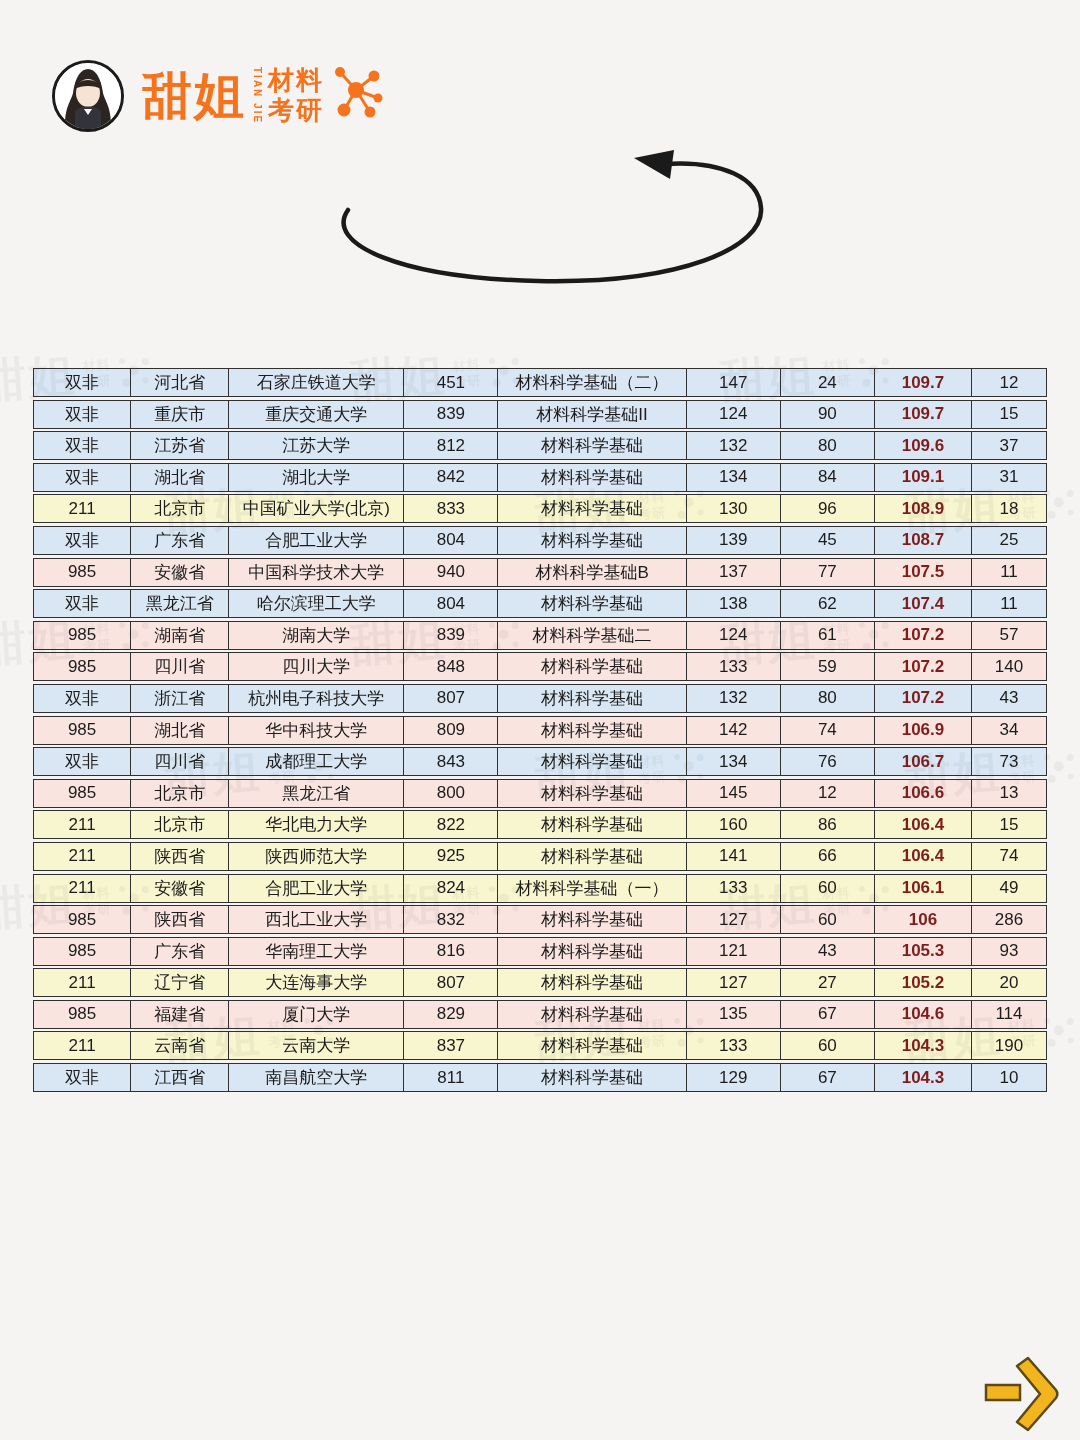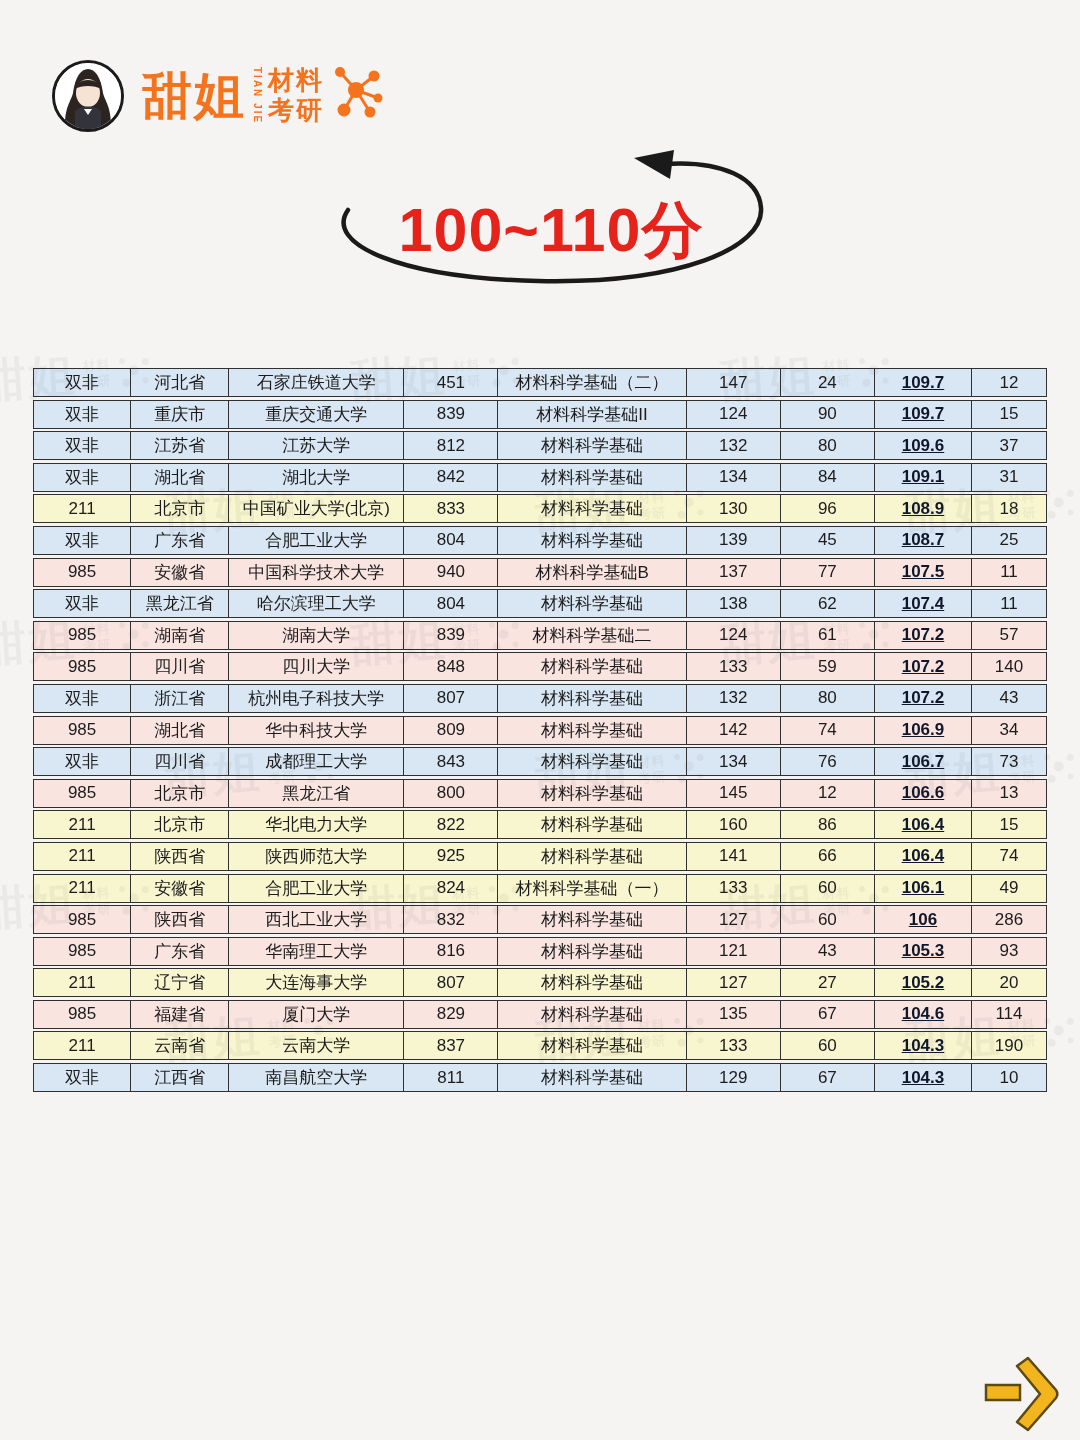--- a/index.html
+++ b/index.html
@@ -50,21 +50,21 @@
     border:1.6px solid #303030;
   }
   .tcell {
     display:flex; align-items:center; justify-content:center;
     font-size:17px; white-space:nowrap; overflow:hidden;
     border-left:1.6px solid #303030; box-sizing:border-box;
   }
   .tcell:first-child { border-left:none; }
   .c0{width:9.5%} .c1{width:9.7%} .c2{width:17.3%} .c3{width:9.3%}
   .c4{width:18.6%} .c5{width:9.3%} .c6{width:9.3%} .c7{width:9.6%} .c8{width:7.4%}
-  .c7 { color:#0f172a; font-weight:bold;text-decoration:underline; }
+  .c7 { color:#7f1d1d; font-weight:bold; }
 
   
   .watermark-layer { position:absolute; inset:0; z-index:3; pointer-events:none; }
   .wm {
     position:absolute; display:flex; align-items:center; gap:7px;
     color:#3c3c3c; opacity:0.055; transform:rotate(-4deg);
   }
   .wm-main { font-size:46px; font-weight:900; letter-spacing:2px; }
   .wm-side { font-size:13px; font-weight:bold; line-height:1.25; letter-spacing:1px; }
 
@@ -108,21 +108,20 @@
       <circle cx="38" cy="48" r="5.5" fill="#f4731c"></circle>
     </svg>
   </div>
 </div>
 
 <div class="title-wrap">
   <svg class="title-swoosh" viewBox="0 0 458 150">
     <path d="M 26 64 C 2 98, 78 132, 216 135 C 358 138, 442 102, 439 62 C 437 32, 400 14, 342 18" fill="none" stroke="#1a1a1a" stroke-width="4.5" stroke-linecap="round"></path>
     <polygon points="312,12 352,4 348,33" fill="#1a1a1a"></polygon>
   </svg>
-  <div class="title-text">100~110分</div>
 </div>
 
 <div class="score-table">
     <div class="trow" style="background: rgb(217, 231, 244);">
       <div class="tcell c0">双非</div>
       <div class="tcell c1">河北省</div>
       <div class="tcell c2">石家庄铁道大学</div>
       <div class="tcell c3">451</div>
       <div class="tcell c4">材料科学基础（二）</div>
       <div class="tcell c5">147</div>

